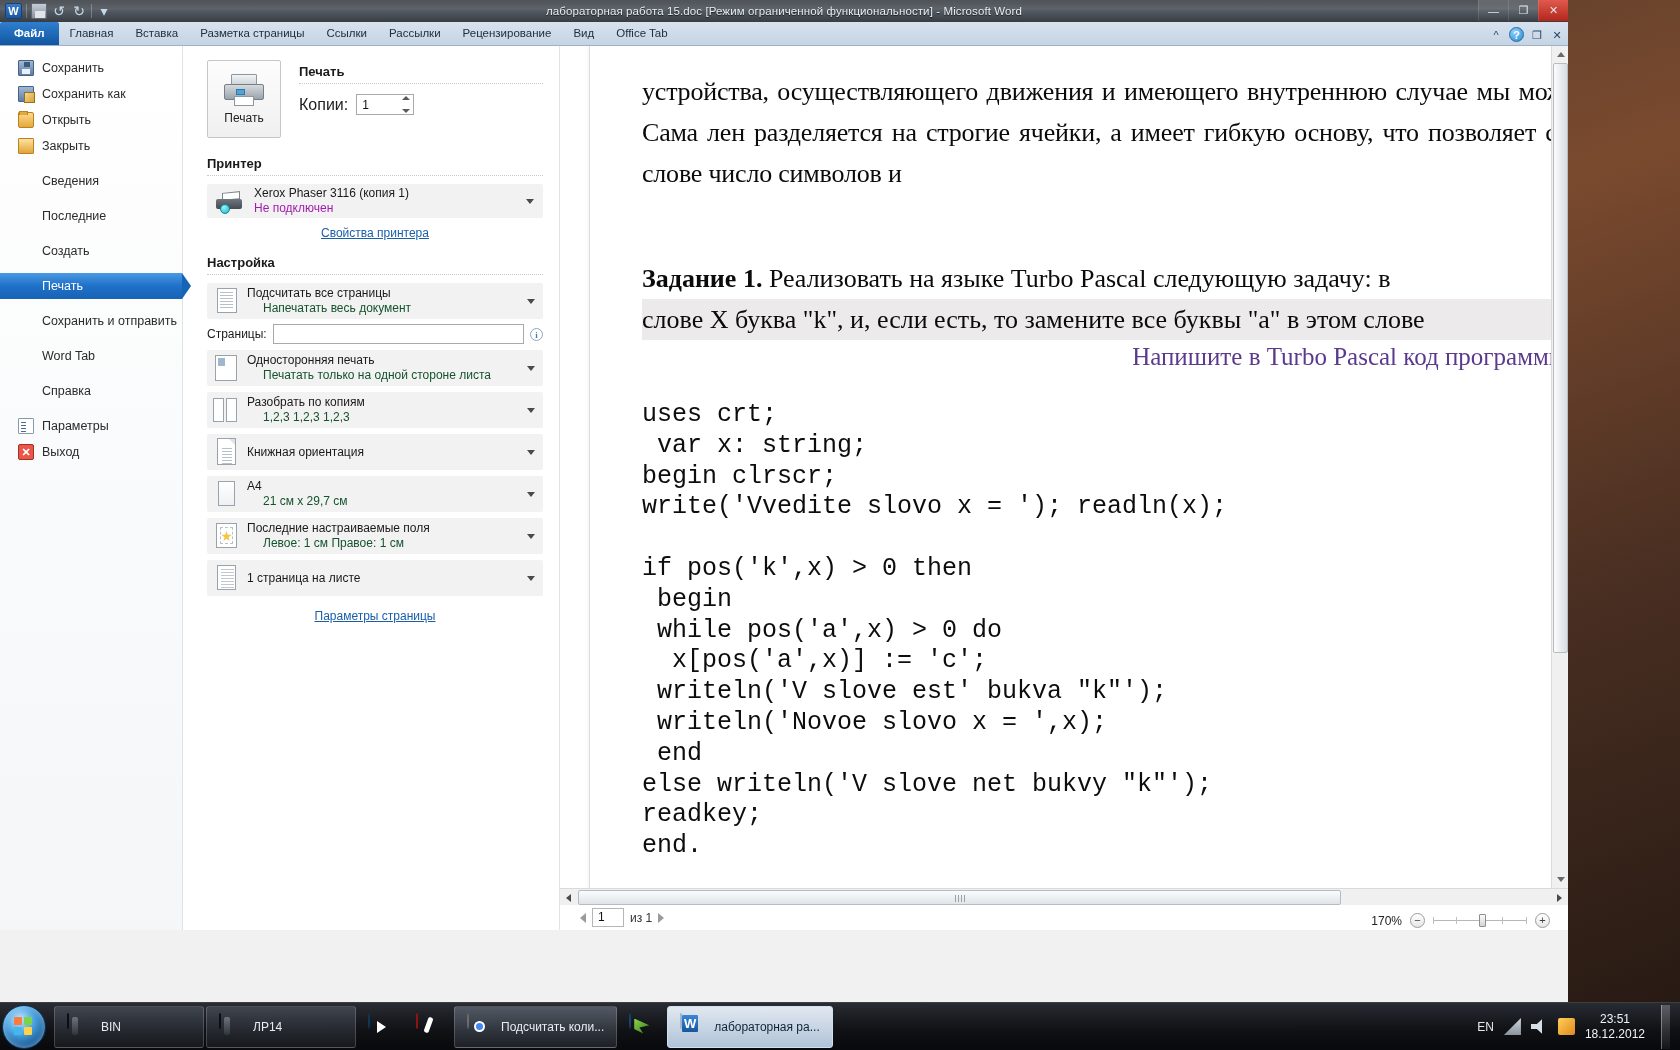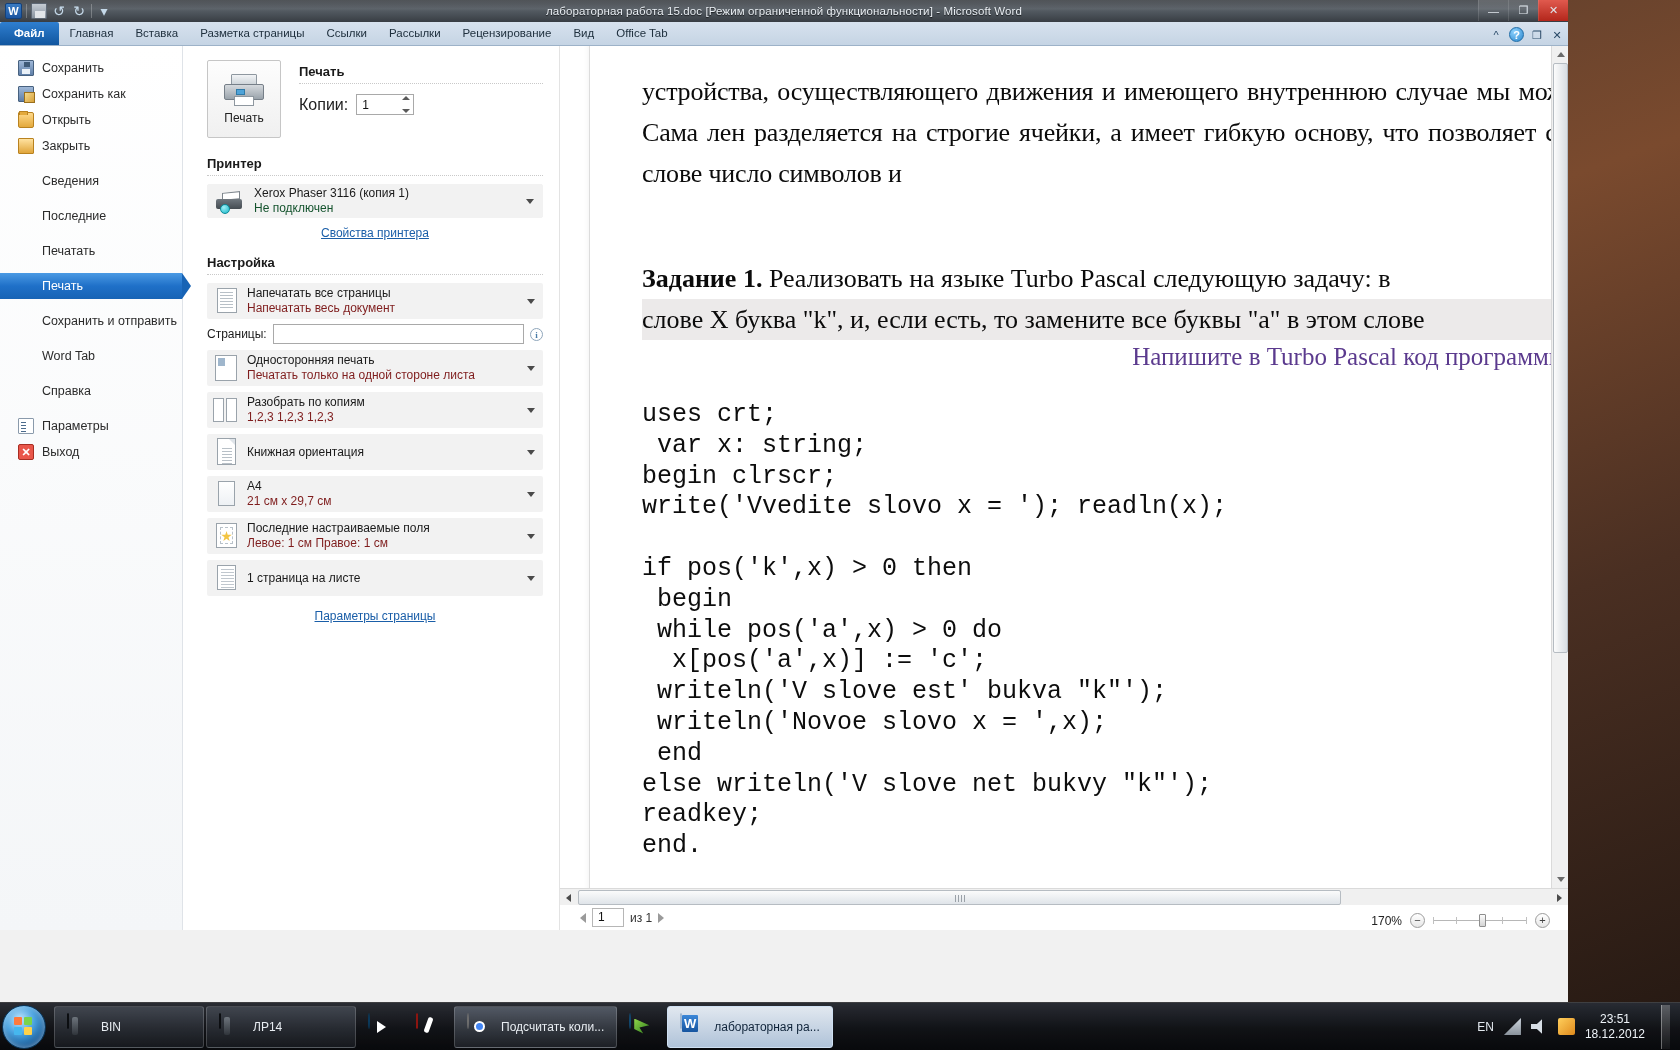--- a/index.html
+++ b/index.html
@@ -167,36 +167,36 @@
   }
   .printer-small { width: 30px; height: 24px; position: relative; flex:0 0 30px; }
   .printer-small .b { position:absolute; left:2px; top:10px; width:26px; height:10px;
       background:linear-gradient(180deg,#6f777e,#444b51); border-radius:2px; }
   .printer-small .t { position:absolute; left:8px; top:3px; width:18px; height:8px;
       background:#fff; border:1px solid #7d858c; transform: skewY(-6deg); }
   .printer-small .dot { position:absolute; left:6px; top:15px; width:10px; height:10px; border-radius:50%;
       background: radial-gradient(circle at 35% 30%, #9ff0f6, #16b7c8); border:1px solid #0d8a99;}
   .printer-txt { display:flex; flex-direction:column; line-height:15px; margin-left:10px; }
   .printer-name { font-size: 12px; color:#1a1a1a; }
-  .printer-state { font-size: 12px; color:#14532d; }
+  .printer-state { font-size: 12px; color:#a21caf; }
   .chev {
     position:absolute; right:8px; top:50%; margin-top:-2px;
     width:0;height:0;border-left:4px solid transparent;border-right:4px solid transparent;border-top:5px solid #4a4a4a;
   }
   .link-right { text-align:center; margin-top:5px; }
   .ulink { font-size: 12px; color:#1a5ea8; text-decoration: underline; cursor:pointer; }
 
   .opt-row {
     background:#f2f2f2; margin-top: 6px; min-height: 36px; display:flex; align-items:center;
     padding: 3px 20px 3px 6px; position:relative; border-radius:2px; gap: 8px;
   }
   .opt-ico { width: 26px; height: 28px; flex: 0 0 26px; position: relative; }
   .opt-txt { display:flex; flex-direction:column; line-height:15px; }
   .opt-main { font-size: 12px; color:#1a1a1a; }
-  .opt-sub { font-size: 12px; color:#7f1d1d; }
+  .opt-sub { font-size: 12px; color:#14532d;margin-left:16px; }
 
   .pages-row { display:flex; align-items:center; gap: 6px; margin-top: 5px; position:relative; }
   .pages-label { font-size: 12px; color:#1a1a1a; }
   .pages-input { flex:1; height: 20px; border:1px solid #a9a9a9; background:#fff; }
   .info-ico {
     width:13px;height:13px;border-radius:50%; border:1px solid #8fa6bb; color:#4a7ca8;
     font-size:9px; text-align:center; line-height:12px; font-weight:bold; font-family:"Liberation Serif",serif;
   }
 
   
@@ -466,21 +466,21 @@
           <span>Сведения</span>
         </div>
         <div class="bs-gap"></div>
         <div class="bs-item">
           <span style="width:16px"></span>
           <span>Последние</span>
         </div>
         <div class="bs-gap"></div>
         <div class="bs-item">
           <span style="width:16px"></span>
-          <span>Печатать</span>
+          <span>Создать</span>
         </div>
         <div class="bs-gap"></div>
         <div class="bs-item sel">
           <span style="width:16px"></span>
           <span>Печать</span>
         </div>
         <div class="bs-gap"></div>
         <div class="bs-item">
           <span style="width:16px"></span>
           <span>Сохранить и отправить</span>
@@ -557,21 +557,21 @@
         <div style="margin-top:14px">
           <div class="sec-title">Настройка</div>
           <div class="dotted"></div>
 
           <div class="opt-row">
             <span class="opt-ico">
                 <span class="g-pages"></span>
                 <span class="g-lines"></span>
               </span>
             <span class="opt-txt">
-              <span class="opt-main">Напечатать все страницы</span>
+              <span class="opt-main">Подсчитать все страницы</span>
               <span class="opt-sub">Напечатать весь документ</span>
             </span>
             <span class="chev"></span>
           </div>
 
           <div class="pages-row">
             <span class="pages-label">Страницы:</span>
             <input class="pages-input" type="text" value="" style="">
             <span class="info-ico">i</span>
           </div>

